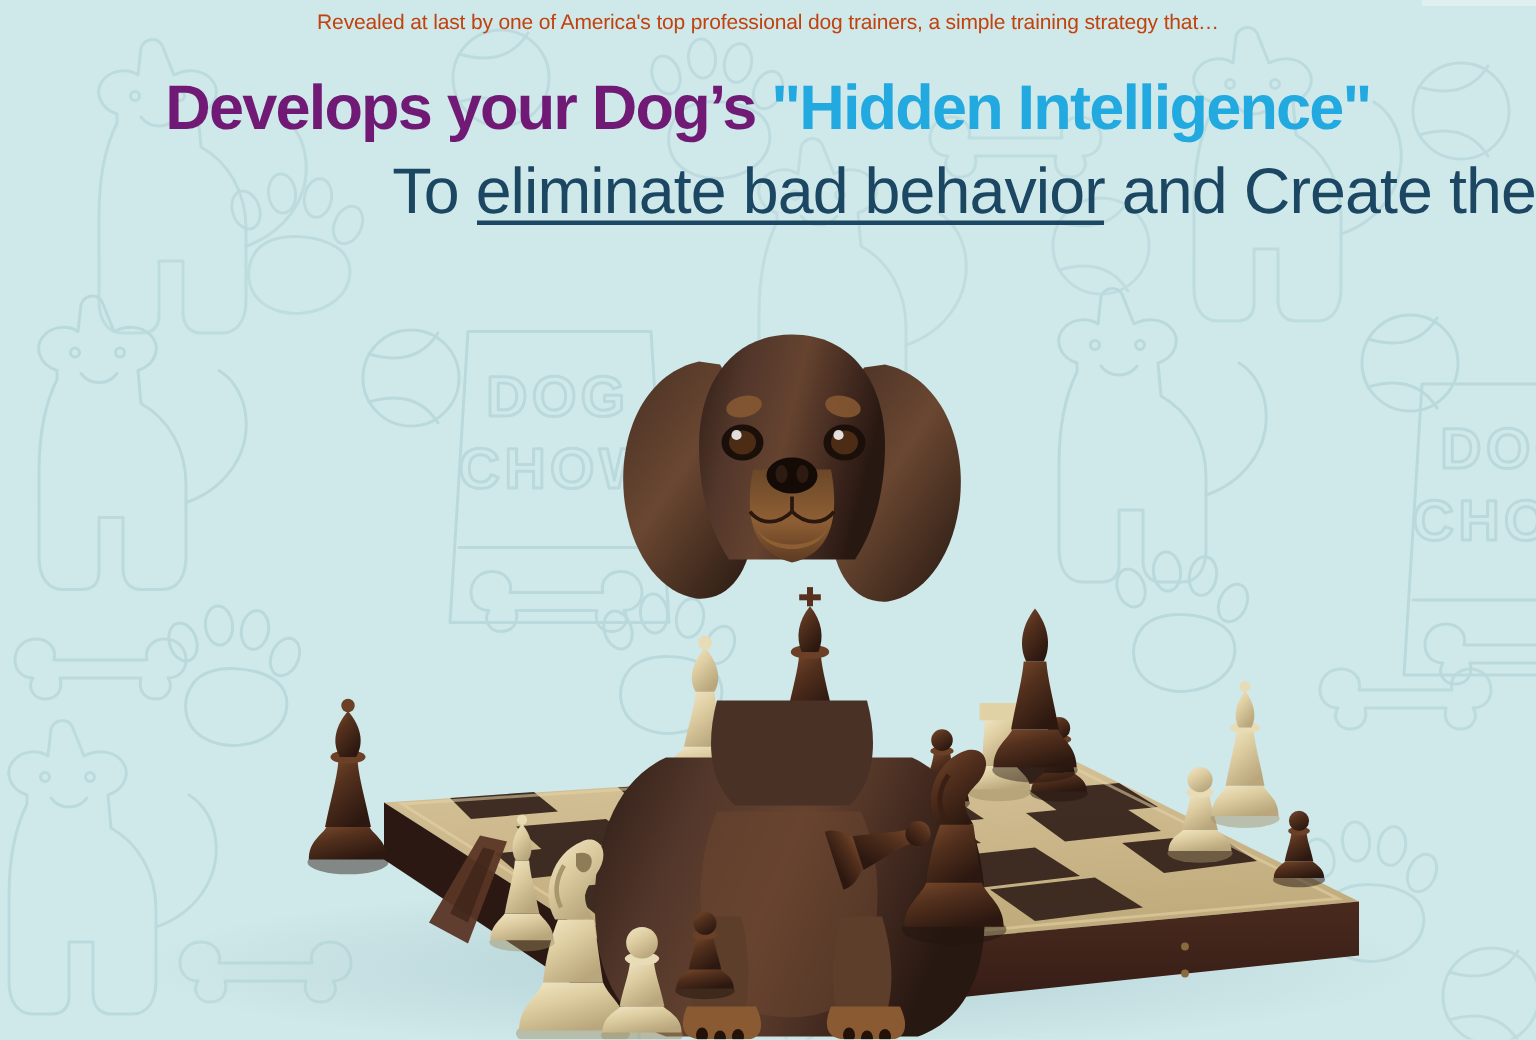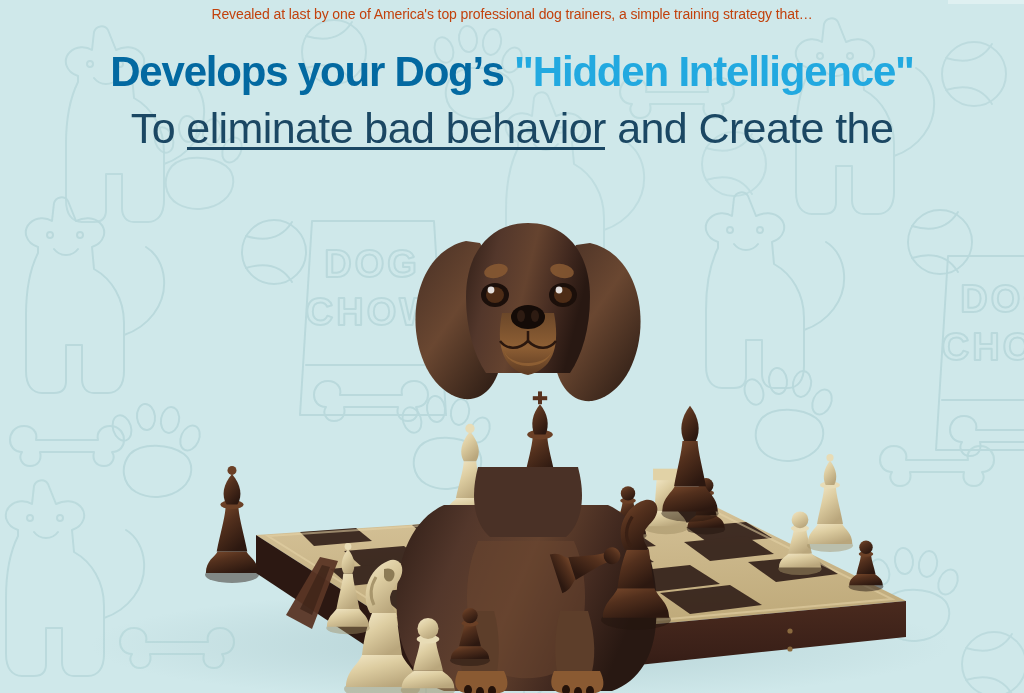--- a/index.html
+++ b/index.html
@@ -80,33 +80,33 @@
 
   #headline-1 {
     margin: 0;
     padding-top: 21px;
     font-size: 42px;
     line-height: 49px;
     font-weight: 700;
     letter-spacing: -1.2px;
     white-space: nowrap;
   }
-  .hl-navy { color: #0369a1; }
+  .hl-navy { color: #701a75; }
   .hl-cyan { color: #22a9e0; }
 
   #headline-2 {
     margin: 0;
     padding-top: 4px;
     font-size: 43px;
     line-height: 57px;
     font-weight: 400;
     color: #1b4763;
     letter-spacing: -0.6px;
   }
-  .sub-line { display: block; white-space: nowrap; }
+  .sub-line { display: block; white-space: nowrap; text-align: right; }
   .underlined {
     position: relative;
     white-space: nowrap;
   }
   .underlined::after {
     content: "";
     position: absolute;
     left: 1px;
     right: 1px;
     bottom: 2px;

